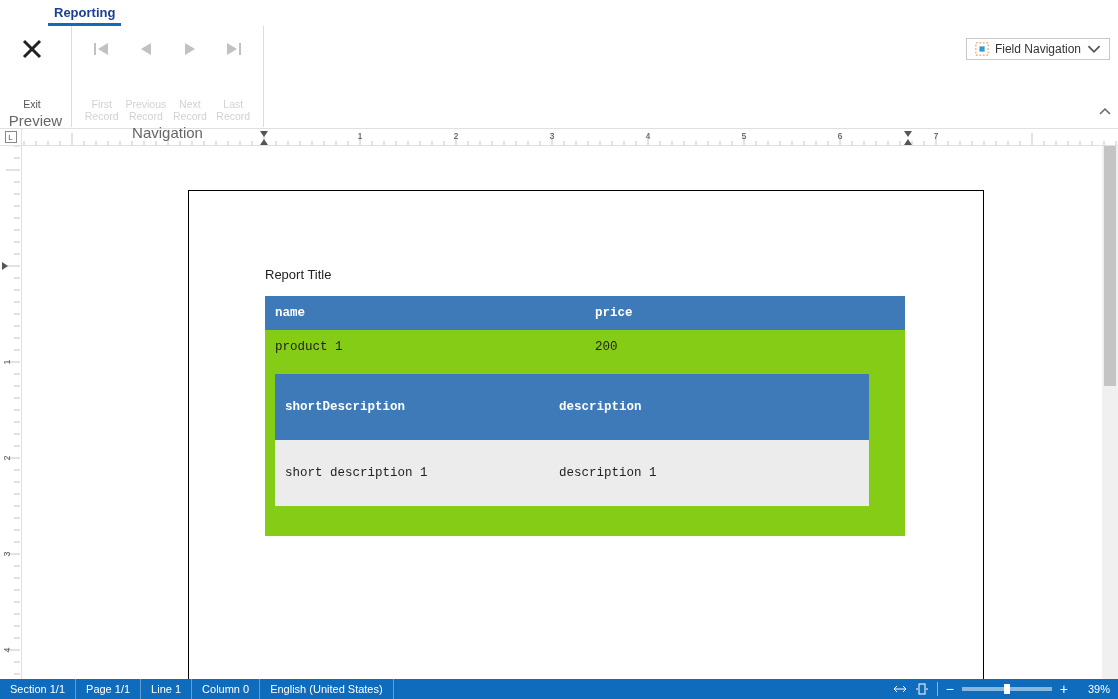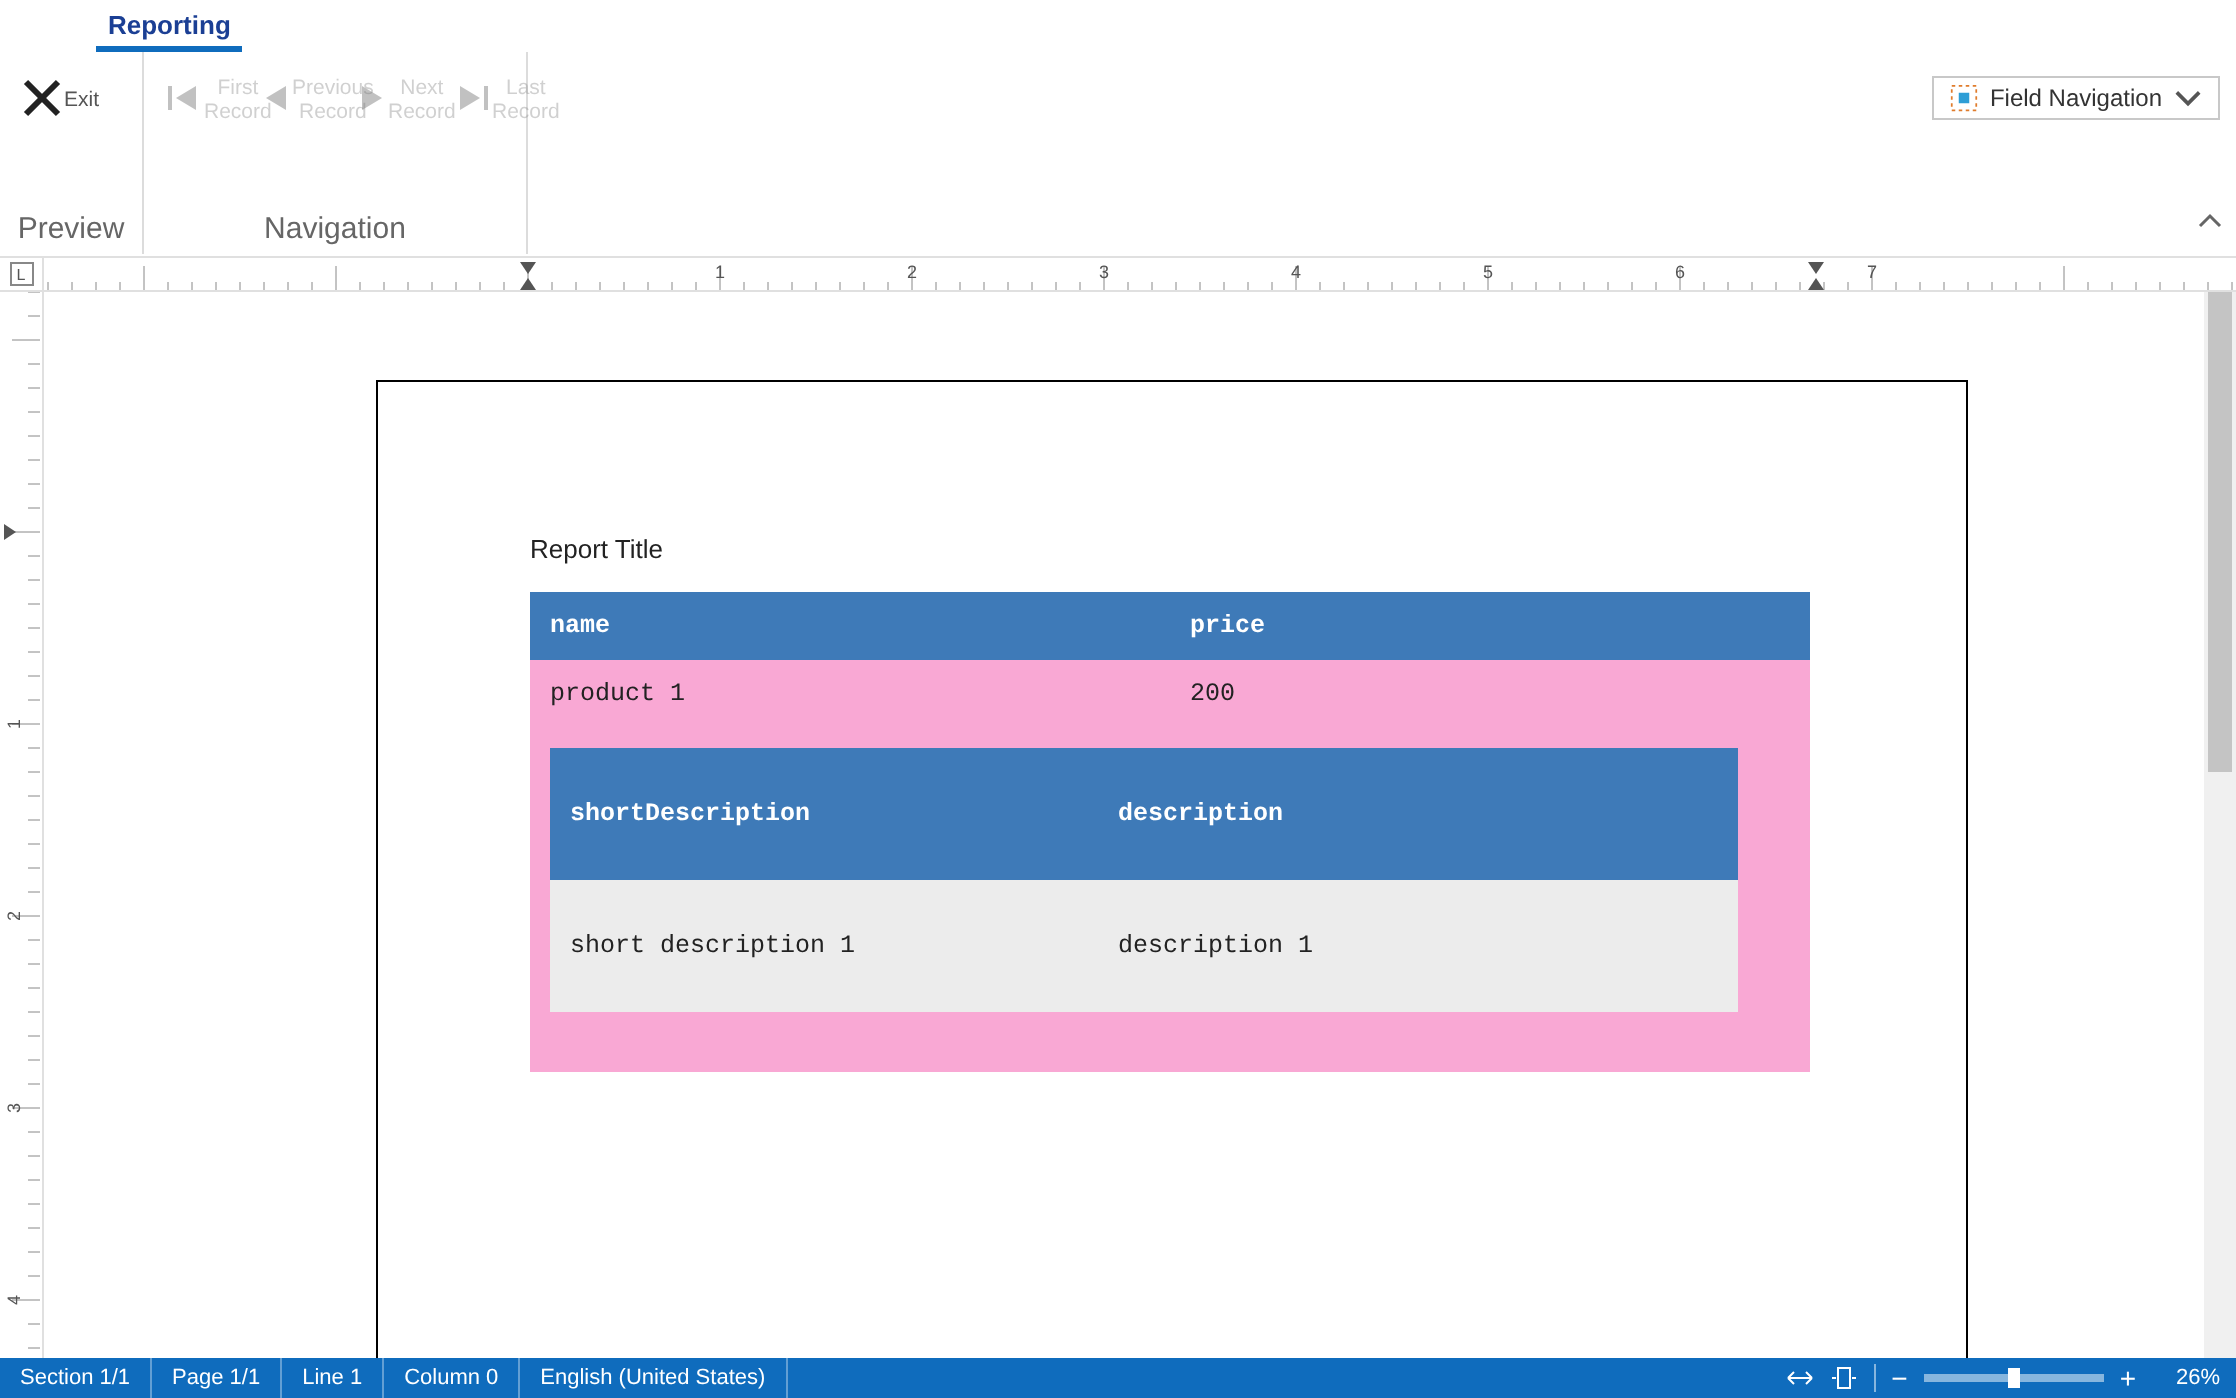--- a/index.html
+++ b/index.html
@@ -15,21 +15,21 @@
     font-size: 12px; color: #333; cursor: pointer; margin-top: 36px;
   }
   .field-nav-btn svg { width: 14px; height: 14px; }
   .chev { width: 10px; height: 10px; }
 
   
   .ribbon { height: 102px; border-bottom: 1px solid transparent; display: flex; position: relative; }
   .ribbon-group { border-right: 1px solid #dcdcdc; height: 100%; display: flex; flex-direction: column; }
   .ribbon-group-body { flex: 1; display: flex; align-items: flex-start; gap: 4px; padding: 6px 10px 0; }
   .ribbon-group-title { text-align: center; font-size: 15px; color: #666; padding: 2px 0 4px; }
-  .ribbon-btn { display: flex; flex-direction: row; align-items: center; width: 44px; padding-top: 4px; cursor: pointer; }
+  .ribbon-btn { display: flex; flex-direction: column; align-items: center; width: 44px; padding-top: 4px; cursor: pointer; gap: 34px; }
   .ribbon-btn.disabled { opacity: 0.45; cursor: default; }
   .ribbon-btn .icon { height: 26px; display: flex; align-items: center; justify-content: center; }
   .ribbon-btn .lbl { font-size: 10.5px; color: #555; text-align: center; line-height: 1.15; margin-top: 2px; }
   .ribbon-btn.disabled .lbl { color: #999; }
   .ribbon-collapse { position: absolute; right: 6px; bottom: 4px; color: #666; cursor: pointer; }
 
   
   .ruler-row { height: 18px; display: flex; border-top: 1px solid #e0e0e0; border-bottom: 1px solid #e0e0e0; background: #fff; }
   .ruler-corner { width: 22px; border-right: 1px solid #e0e0e0; display:flex; align-items:center; justify-content:center; }
   .ruler-corner-box { width:12px; height:12px; border:1px solid #888; font-size:8px; display:flex; align-items:center; justify-content:center; color:#555;}
@@ -44,21 +44,21 @@
   .page {
     position: absolute; left: 166px; top: 44px; width: 796px; height: 1000px;
     border: 1px solid #000; background: #fff;
   }
   .page-content { padding: 76px 76px 0 76px; }
   .report-title { font-size: 13px; color: #222; margin-bottom: 14px; }
 
   table.report { border-collapse: collapse; width: 640px; font-size: 12.5px; font-family: Liberation Mono, monospace; }
   table.report th, table.report td { text-align: left; padding: 10px 10px; }
   table.report th { background: #3e7ab8; color: #fff; font-weight: 600; }
-  table.report td { background: #f9a8d4; color: #222; }
+  table.report td { background: #84cc16; color: #222; }
   .col1 { width: 320px; }
   .col2 { width: 320px; }
   .nested-wrap td { padding: 0 0 0 46px; background: transparent; }
   table.nested { border-collapse: collapse; width: 594px; }
   table.nested th, table.nested td { padding: 26px 10px; text-align:left; }
   table.nested th { background: #3e7ab8; color: #fff; font-weight: 600; }
   table.nested td { background: #ececec; }
   .ncol1 { width: 274px; } .ncol2 { width: 320px; }
   .gap-row td { background: transparent; height: 14px; padding: 0; }
 
@@ -395,15 +395,15 @@
           <rect x="4" y="2" width="6" height="10" fill="none" stroke="#fff"></rect>
           <path d="M1 7 H3 M11 7 H13" stroke="#fff"></path>
         </svg>
     </div>
     <div class="sb-sep"></div>
     <span class="zoom-btn">−</span>
     <div class="zoom-slider">
         <div class="knob"></div>
       </div>
     <span class="zoom-btn">+</span>
-    <span class="zoom-label">26%</span>
+    <span class="zoom-label">39%</span>
   </div>
 </div>
 
 </body></html>

